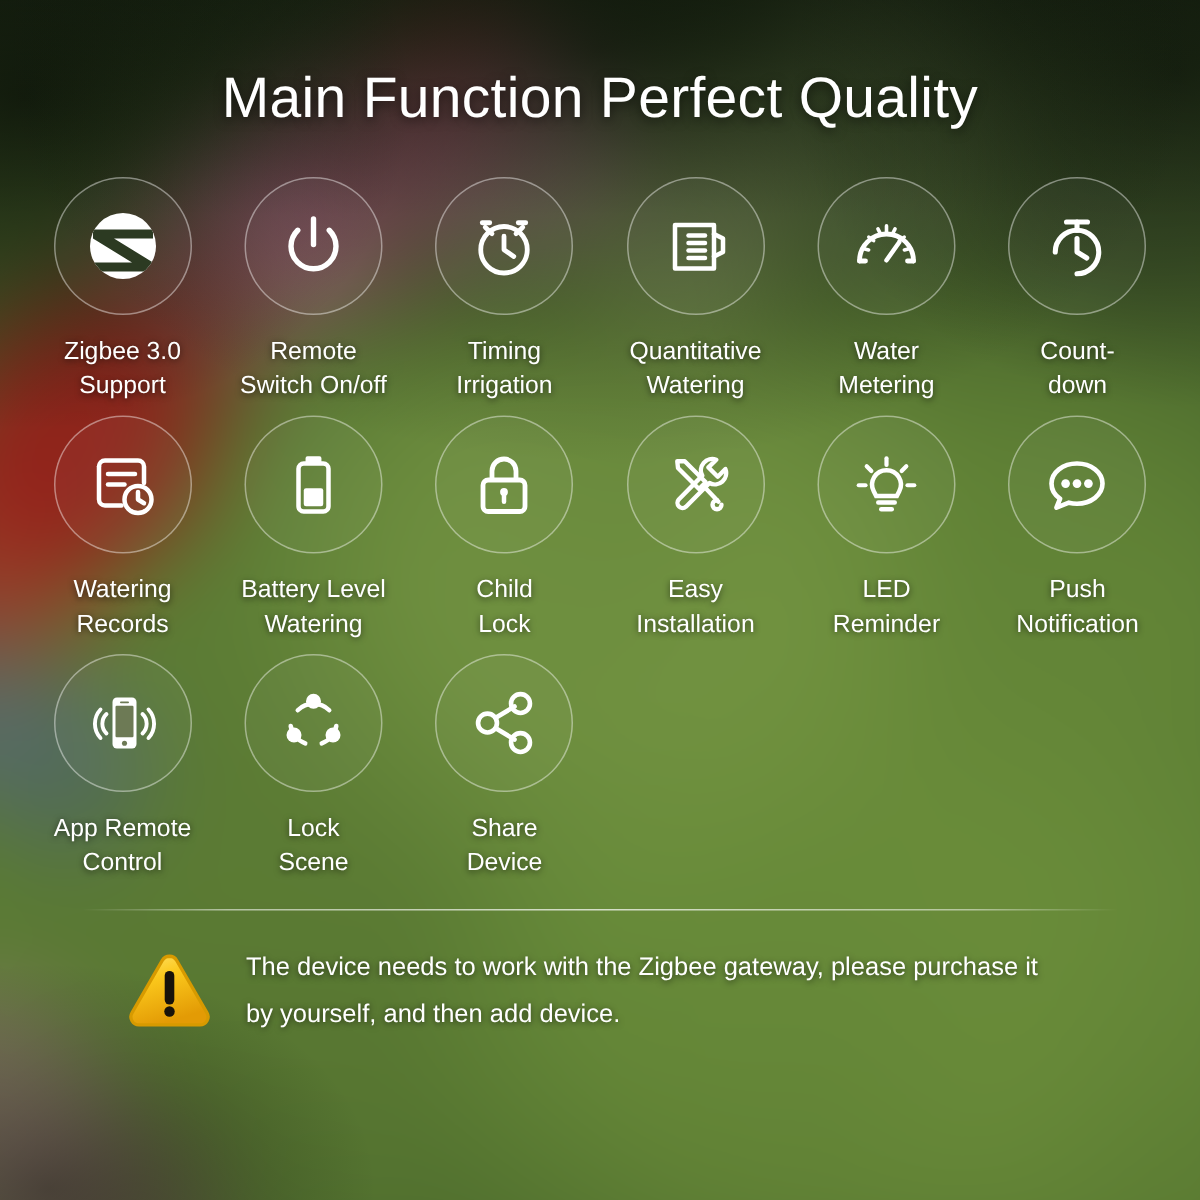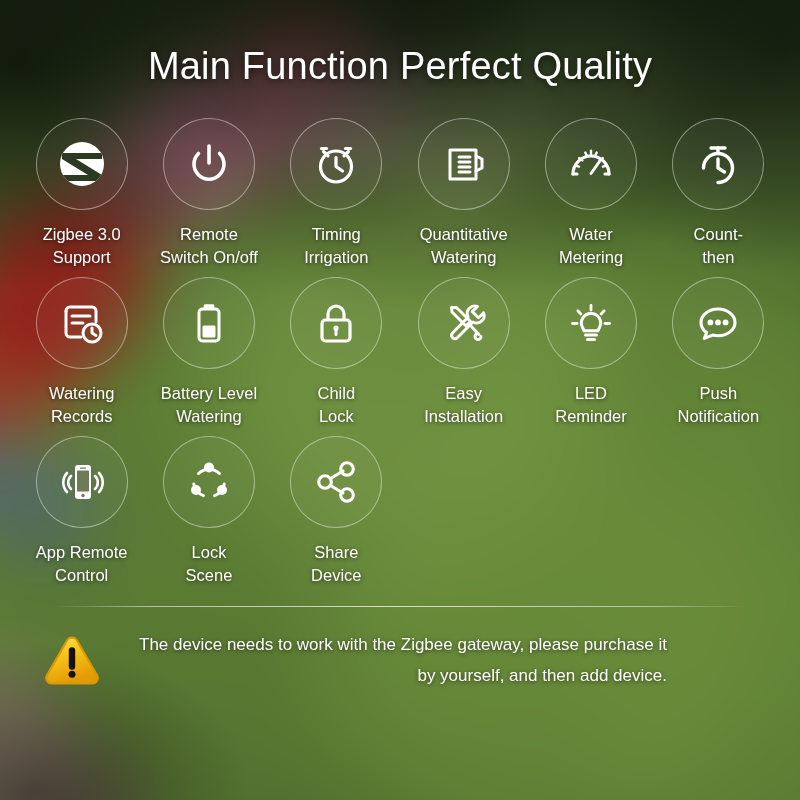--- a/index.html
+++ b/index.html
@@ -98,23 +98,22 @@
 
   .divider {
     width:690px; height:1px; margin:18px auto 0;
     background:linear-gradient(90deg,
       rgba(255,255,255,0) 0%, rgba(255,255,255,.55) 14%,
       rgba(255,255,255,.72) 50%, rgba(255,255,255,.5) 86%,
       rgba(255,255,255,0) 100%);
   }
 
   .notice {
-    display:flex; align-items:center; gap:38px;
-    padding:22px 56px 0 43px;
-    text-align:right;
+    display:flex; align-items:center; gap:22px;
+    padding:22px 56px 0 84px;
   }
   .notice-text {
     color:#ffffff; font-size:17px; line-height:1.85;
     text-shadow:0 1px 4px rgba(0,0,0,.6);
   }
   .warn-icon { flex:0 0 auto; width:58px; height:54px; }
 </style>
 </head>
 <body>
 
@@ -213,21 +212,21 @@
     <div class="cell">
       <div class="ring">
         <svg width="52" height="52" viewBox="0 0 52 52" fill="none" stroke="#fff" stroke-width="3.4" stroke-linecap="round" stroke-linejoin="round">
           <path d="M11.5 30 A14.5 14.5 0 1 1 26 44.5"></path>
           <path d="M26 21 L26 30 L32.5 34"></path>
           <path d="M19 10 L33 10"></path>
           <path d="M26 10 L26 15.5"></path>
         </svg>
       </div>
       <div class="label">Count-
-then</div>
+down</div>
     </div>
 
     <div class="cell">
       <div class="ring">
         <svg width="52" height="52" viewBox="0 0 52 52" fill="none" stroke="#fff" stroke-width="3" stroke-linecap="round" stroke-linejoin="round">
           <path d="M10 14 a4 4 0 0 1 4-4 h22 a4 4 0 0 1 4 4 v11"></path>
           <path d="M10 14 v22 a4 4 0 0 0 4 4 h11"></path>
           <path d="M16 19 L34 19"></path>
           <path d="M16 26 L27 26"></path>
           <circle cx="36" cy="36" r="9" fill="none"></circle>

